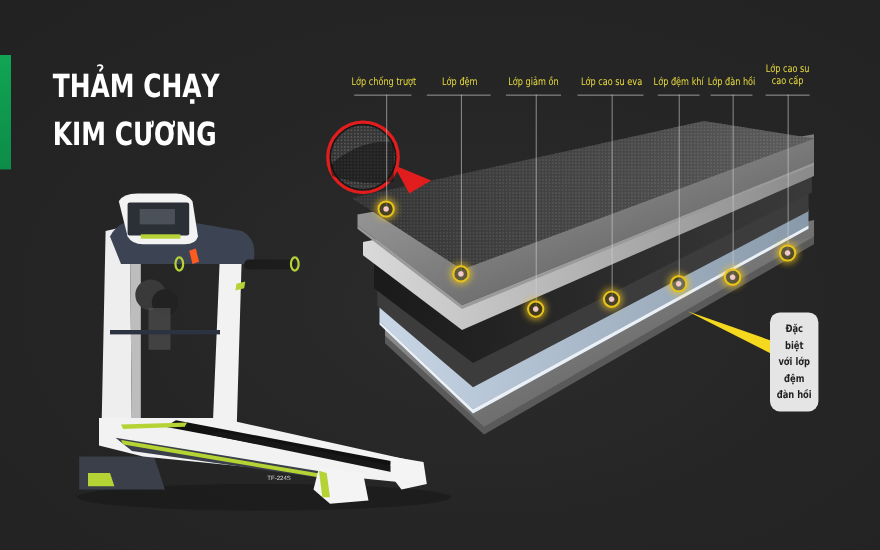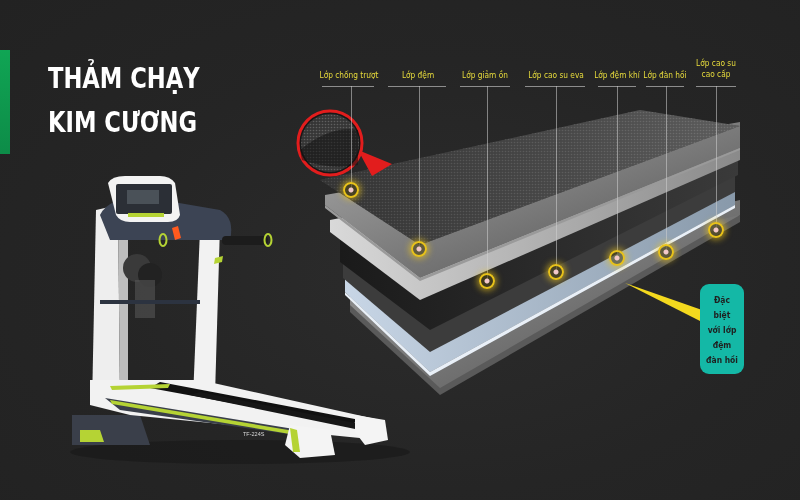--- a/index.html
+++ b/index.html
@@ -43,21 +43,21 @@
     }
     .marker {
       position: absolute; width: 12px; height: 12px; border-radius: 50%;
       border: 2px solid #e8c21a;
       box-shadow: 0 0 6px 2px rgba(240,200,30,0.6);
       background: radial-gradient(circle, #f3c9c9 0 2px, rgba(80,70,20,0.6) 3px);
       transform: translate(-50%, -50%);
     }
     .callout {
       position: absolute; left: 700px; top: 284px; width: 44px; height: 90px;
-      background: #14b8a6; border-radius: 9px;
+      background: #e5e5e5; border-radius: 9px;
       display: flex; align-items: center; justify-content: flex-start;
     }
     .callout-text {
       color: #1f1f1f; font-family: "DejaVu Sans", sans-serif; font-weight: bold;
       font-size: 9.5px; line-height: 15px; text-align: center;
       transform: scaleX(0.8);
     }
     svg { position: absolute; left: 0; top: 0; }
   </style>
 </head>

